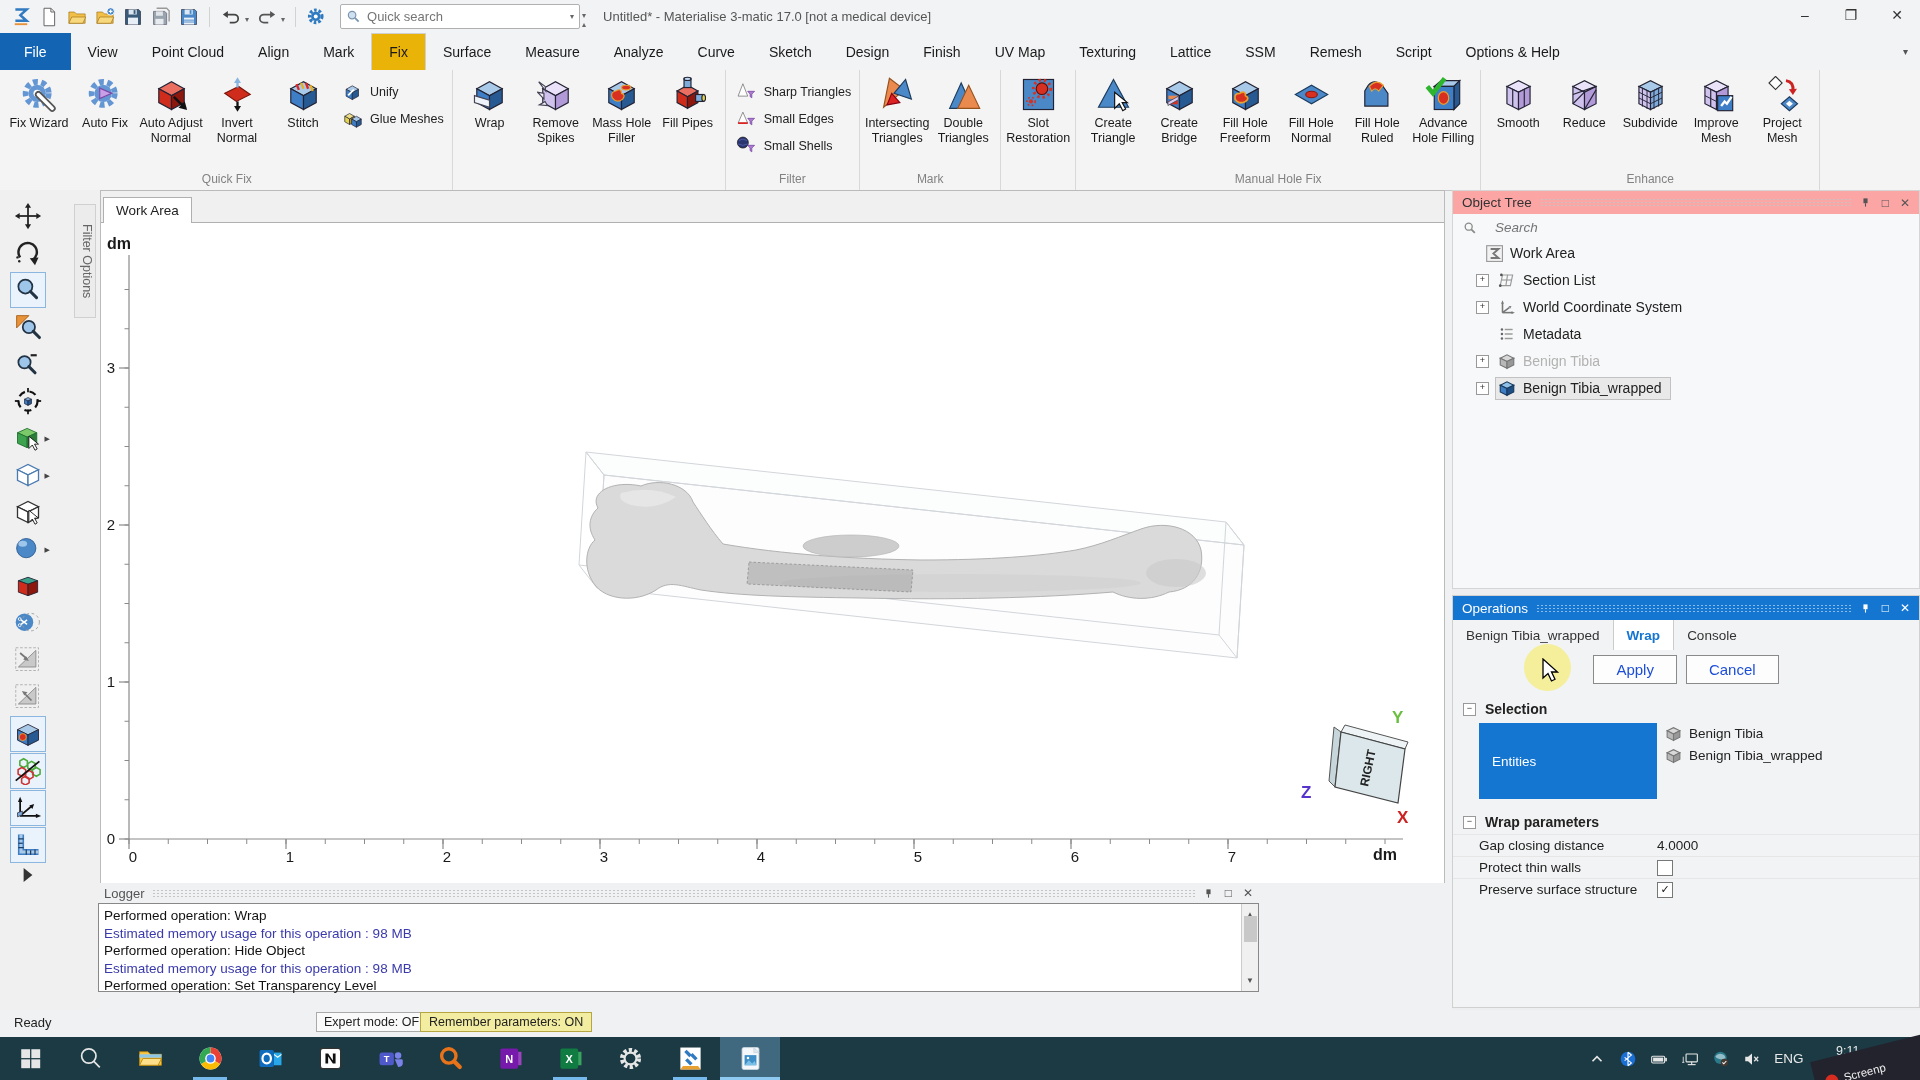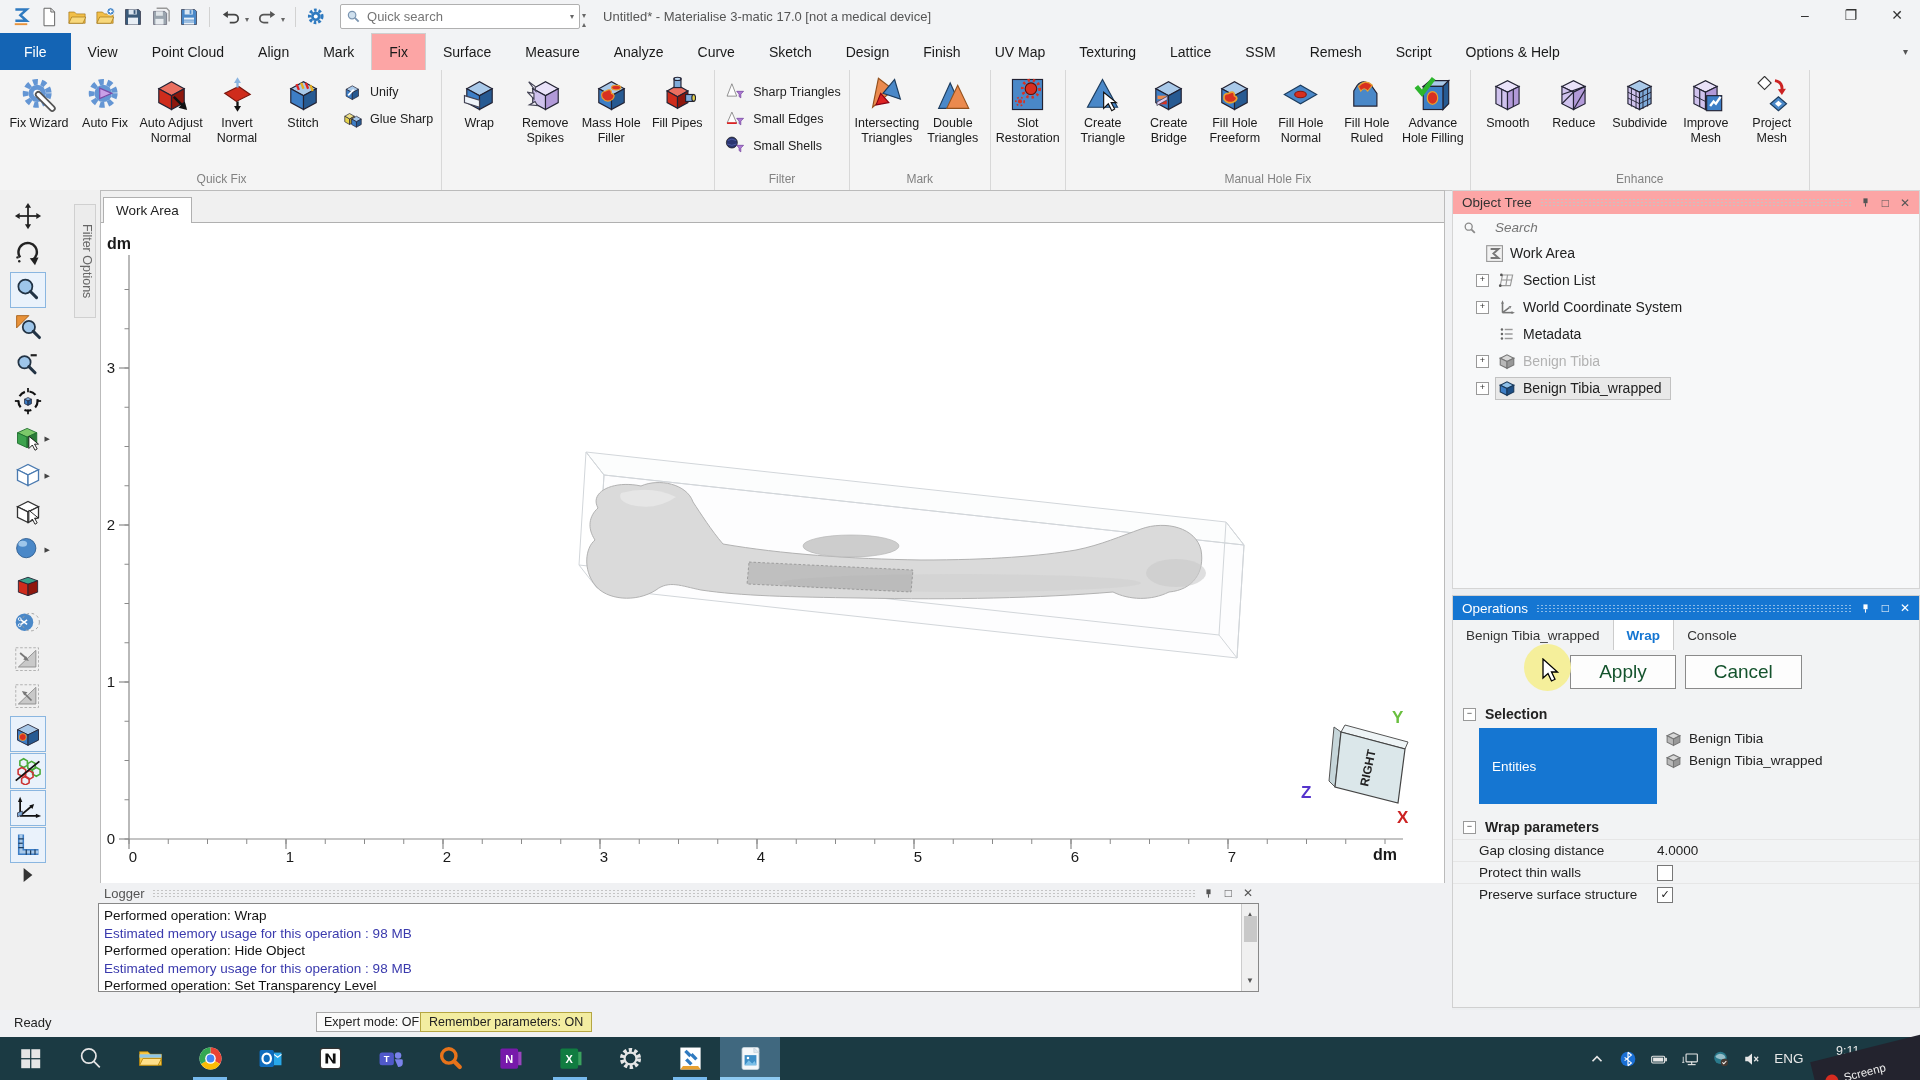--- a/index.html
+++ b/index.html
@@ -21,21 +21,21 @@
   .searchbox .drop{margin:0;}
   .title-text{font-size:13px;color:#555;margin-left:12px;white-space:nowrap;}
   .win-btns{margin-left:auto;display:flex;align-self:flex-start;}
   .win-btn{width:46px;height:30px;display:flex;align-items:center;justify-content:center;
            font-size:14px;color:#333;}
   
   .menubar{position:absolute;top:33px;left:0;right:0;height:37px;background:#f2f3f5;
            display:flex;align-items:stretch;}
   .menu-item{padding:0 17px;display:flex;align-items:center;font-size:14px;color:#1a1a1a;cursor:default;}
   .menu-item.file{background:#1464b4;color:#fff;padding:0 24px;}
-  .menu-item.active{background:#fca5a5;border:1px solid #cfcfcf;border-bottom:none;}
+  .menu-item.active{background:#eab308;border:1px solid #cfcfcf;border-bottom:none;}
   .menu-caret{margin-left:auto;align-self:center;padding-right:12px;color:#555;font-size:10px;}
   
   .ribbon{position:absolute;top:70px;left:0;right:0;height:120px;background:#f4f4f4;
           border-bottom:1px solid #c6c6c6;display:flex;align-items:stretch;padding-left:2px;}
   .rgroup{display:flex;flex-direction:column;border-right:1px solid #d8d8d8;padding:3px 4px 0;}
   .rgroup-items{display:flex;flex:1;align-items:flex-start;}
   .ritem{display:flex;flex-direction:column;align-items:center;width:66px;text-align:center;
          font-size:12.5px;line-height:15px;color:#1a1a1a;padding-top:3px;}
   .ritem svg{width:37px;height:37px;margin-bottom:3px;}
   .rsmall-col{display:flex;flex-direction:column;gap:5px;padding:8px 4px 0 6px;}
@@ -90,22 +90,22 @@
               border:1px solid #d0d0d0;box-sizing:border-box;}
   .op-header{height:24px;background:#1576d2;color:#fff;display:flex;align-items:center;
              padding:0 9px;font-size:13.5px;gap:8px;}
   .op-header .dots{flex:1;height:9px;background-image:radial-gradient(rgba(255,255,255,.5) 1px,transparent 1px);
                    background-size:4px 3px;}
   .op-header .ph-icons{color:#fff;}
   .op-tabs{display:flex;align-items:stretch;height:30px;font-size:13.5px;}
   .op-tab{padding:0 13px;display:flex;align-items:center;color:#333;}
   .op-tab.active{background:#fff;color:#1576d2;font-weight:bold;border-left:1px solid #ccc;border-right:1px solid #ccc;}
   .op-btnrow{display:flex;gap:9px;justify-content:center;padding:5px 0 12px;}
-  .op-btn{background:#fdfdfd;border:1px solid #8a8a8a;font-size:19px;padding:5px 28px;
-          font-family:"Liberation Sans",sans-serif;color:#14532d;}
+  .op-btn{background:#fdfdfd;border:1px solid #8a8a8a;font-size:15px;padding:5px 22px;
+          font-family:"Liberation Sans",sans-serif;color:#1d4ed8;}
   .sec-title{display:flex;align-items:center;gap:9px;font-weight:bold;font-size:14px;padding:5px 10px 4px;}
   .sec-title .exp{width:11px;height:11px;border:1px solid #999;background:#fff;font-size:9px;
                   line-height:9px;text-align:center;color:#333;font-weight:normal;}
   .entities-row{display:flex;padding:2px 10px 10px 26px;gap:8px;}
   .entities-label{background:#1576d2;color:#fff;width:178px;height:76px;display:flex;
                   align-items:center;padding-left:13px;font-size:13.5px;box-sizing:border-box;}
   .entities-values{display:flex;flex-direction:column;gap:5px;padding-top:2px;}
   .entity{display:flex;gap:7px;align-items:center;font-size:13.5px;}
   .entity svg{width:17px;height:17px;}
   .param-row{display:flex;align-items:center;height:21px;padding-left:26px;font-size:13.5px;
@@ -342,21 +342,21 @@
             </div>
             <div class="rsmall">
               <svg viewBox="0 0 32 32">
                 <polygon points="4,12 11,8 18,12 11,16" fill="#efe088" stroke="#223"></polygon>
                 <polygon points="4,12 11,16 11,24 4,20" fill="#e6d44e" stroke="#223"></polygon>
                 <polygon points="18,12 11,16 11,24 18,20" fill="#b89c2e" stroke="#223"></polygon>
                 <polygon points="14,16 21,12 28,16 21,20" fill="#a9c9e9" stroke="#223"></polygon>
                 <polygon points="14,16 21,20 21,28 14,24" fill="#3d7ec6" stroke="#223"></polygon>
                 <polygon points="28,16 21,20 21,28 28,24" fill="#275a92" stroke="#223"></polygon>
               </svg>
-              <span>Glue Sharp</span>
+              <span>Glue Meshes</span>
             </div>
           </div>
         </div>
         <div class="rgroup-label">Quick Fix</div>
       </div>
       <div class="rgroup">
         <div class="rgroup-items">
           <div class="ritem">
             <svg viewBox="0 0 32 32">
               <polygon points="5,11 16,5 27,11 16,17" fill="#a9c9e9" stroke="#223"></polygon>

